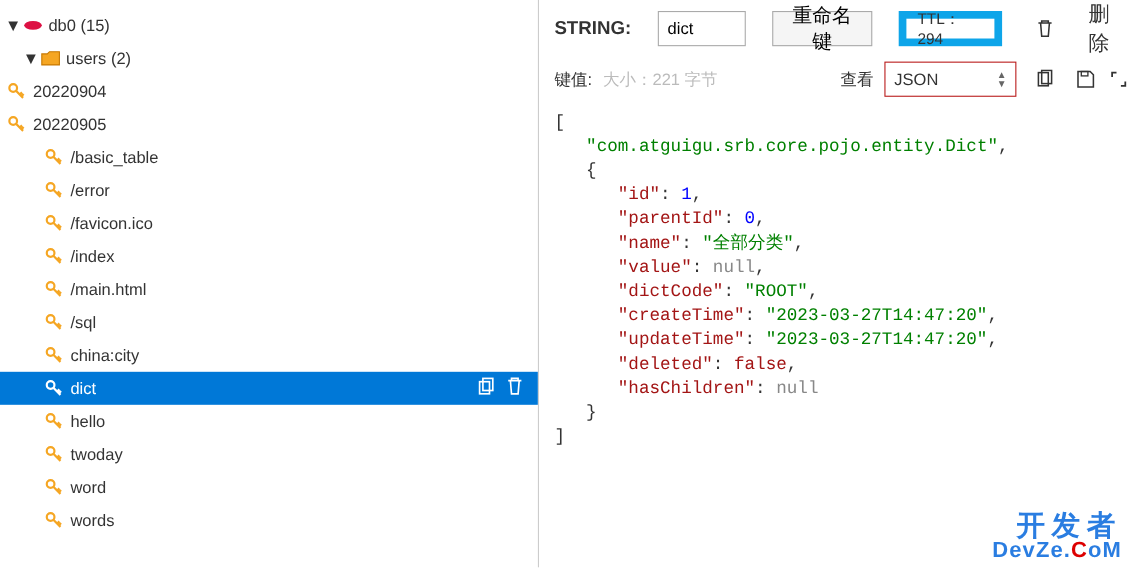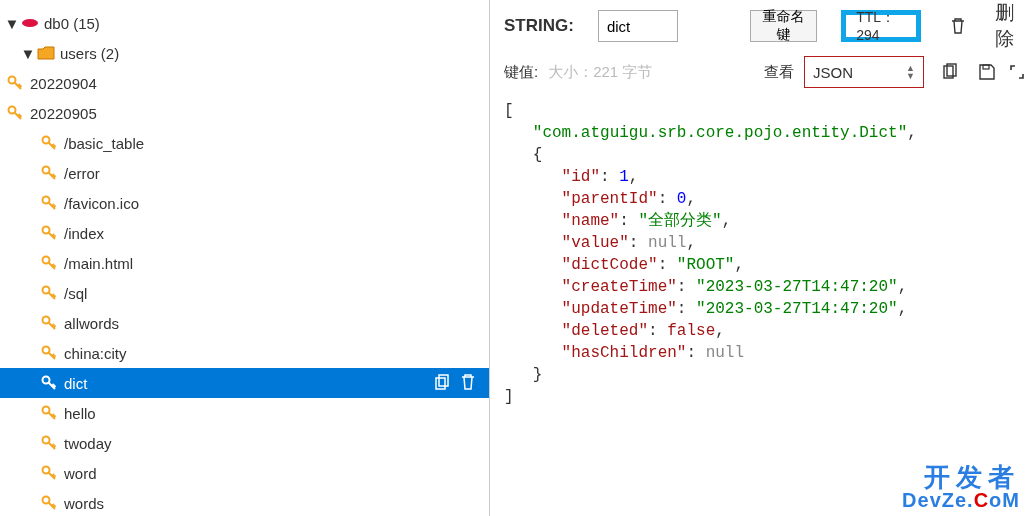--- a/index.html
+++ b/index.html
@@ -65,29 +65,28 @@
       border: 1px solid #aaa;
       padding: 0 8px;
       font-size: 15px;
       min-width: 80px;
     }
     .btn {
       height: 32px;
       border: 1px solid #aaa;
       background: #f5f5f5;
       padding: 0 10px;
-      font-size: 14px;
+      font-size: 18px;
       display: inline-flex;
       align-items: center;
       cursor: pointer;
-      margin-left: 48px;
     }
     .ttl-box {
       height: 32px;
-      border: 5px solid #0ea5e9;
+      border: 7px solid #0ea5e9;
       padding: 0 10px;
       font-size: 14px;
       display: inline-flex;
       align-items: center;
       background:#fff;
     }
     .icon-btn {
       height: 32px;
       width: 32px;
       display:inline-flex;
@@ -235,29 +234,20 @@
         <span class="row-label">/main.html</span>
       </div>
       <div class="tree-row indent-2">
         <span class="key-icon">
           <svg width="16" height="16" viewBox="0 0 16 16">
             <circle cx="5" cy="5" r="3.5" fill="none" stroke="#f5a623" stroke-width="2"></circle>
             <path d="M7.5 7.5 L14 14 M11 11 L13 9 M12.5 12.5 L14.5 10.5" stroke="#f5a623" stroke-width="2" fill="none"></path>
           </svg>
         </span>
         <span class="row-label">/sql</span>
-      </div>
-      <div class="tree-row indent-2">
-        <span class="key-icon">
-          <svg width="16" height="16" viewBox="0 0 16 16">
-            <circle cx="5" cy="5" r="3.5" fill="none" stroke="#f5a623" stroke-width="2"></circle>
-            <path d="M7.5 7.5 L14 14 M11 11 L13 9 M12.5 12.5 L14.5 10.5" stroke="#f5a623" stroke-width="2" fill="none"></path>
-          </svg>
-        </span>
-        <span class="row-label">allwords</span>
       </div>
       <div class="tree-row indent-2">
         <span class="key-icon">
           <svg width="16" height="16" viewBox="0 0 16 16">
             <circle cx="5" cy="5" r="3.5" fill="none" stroke="#f5a623" stroke-width="2"></circle>
             <path d="M7.5 7.5 L14 14 M11 11 L13 9 M12.5 12.5 L14.5 10.5" stroke="#f5a623" stroke-width="2" fill="none"></path>
           </svg>
         </span>
         <span class="row-label">china:city</span>
       </div>

